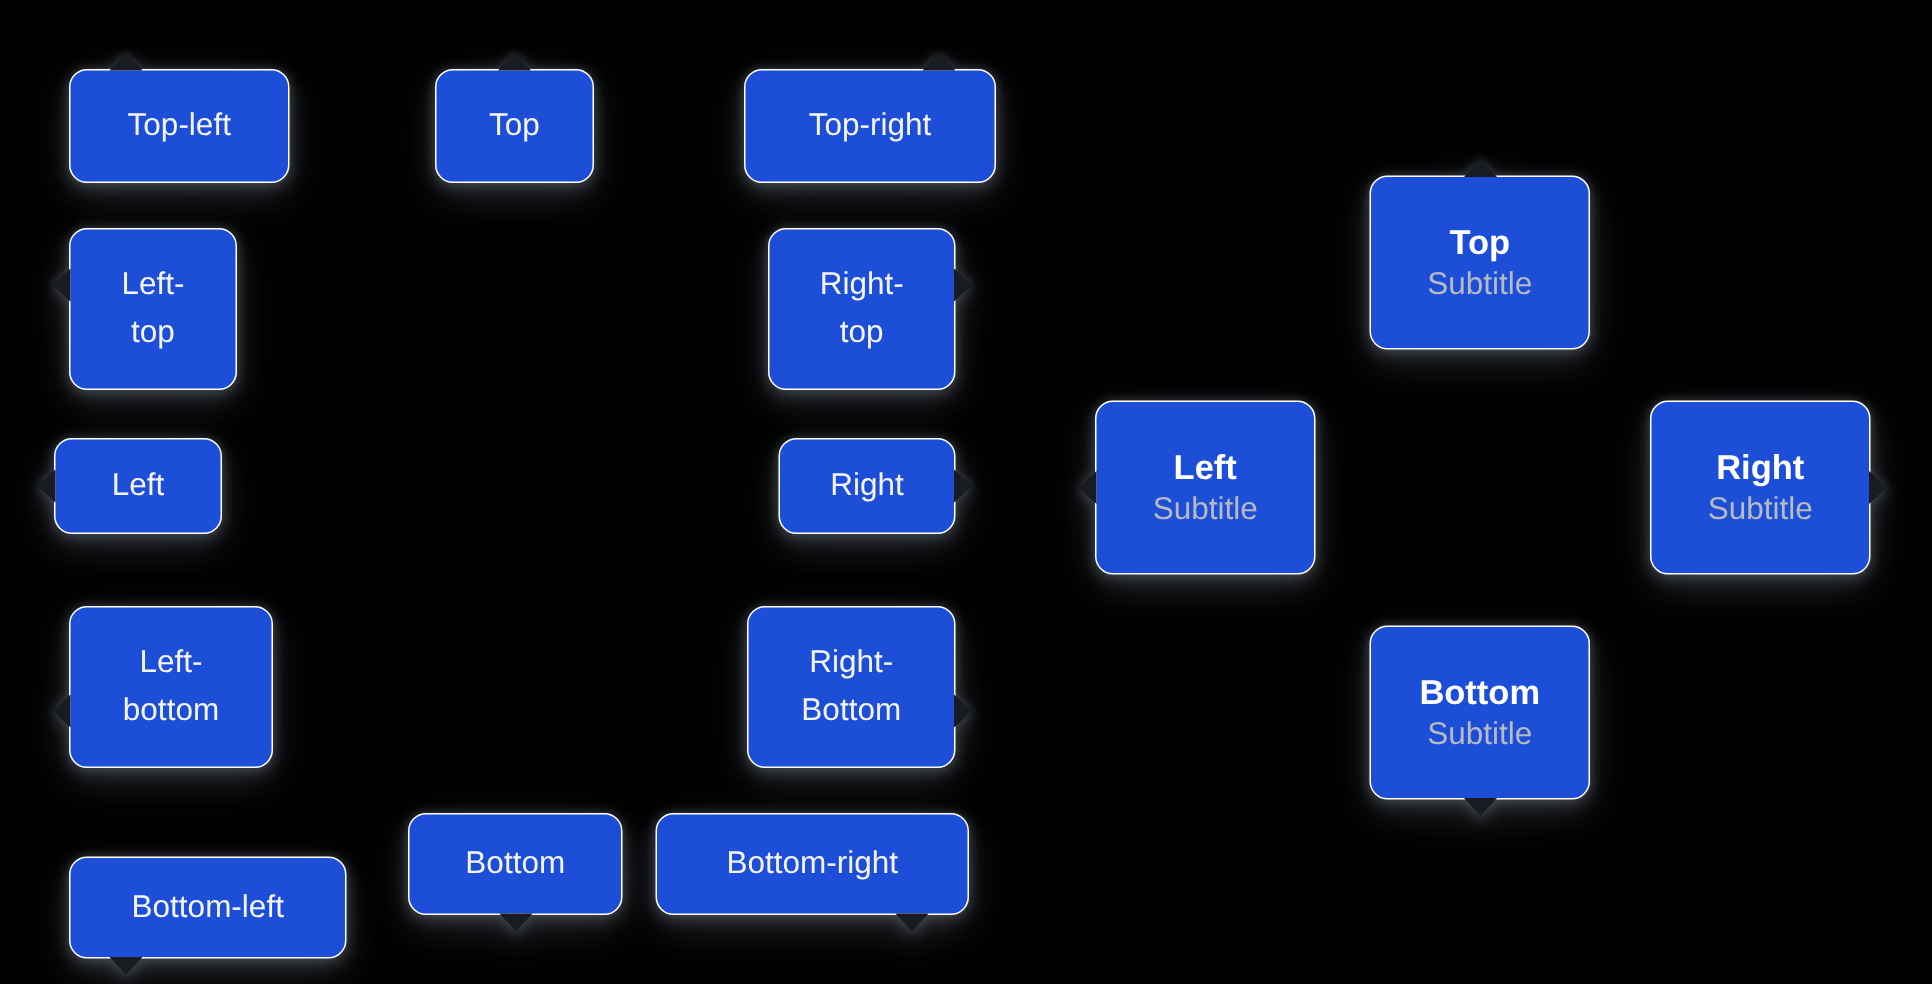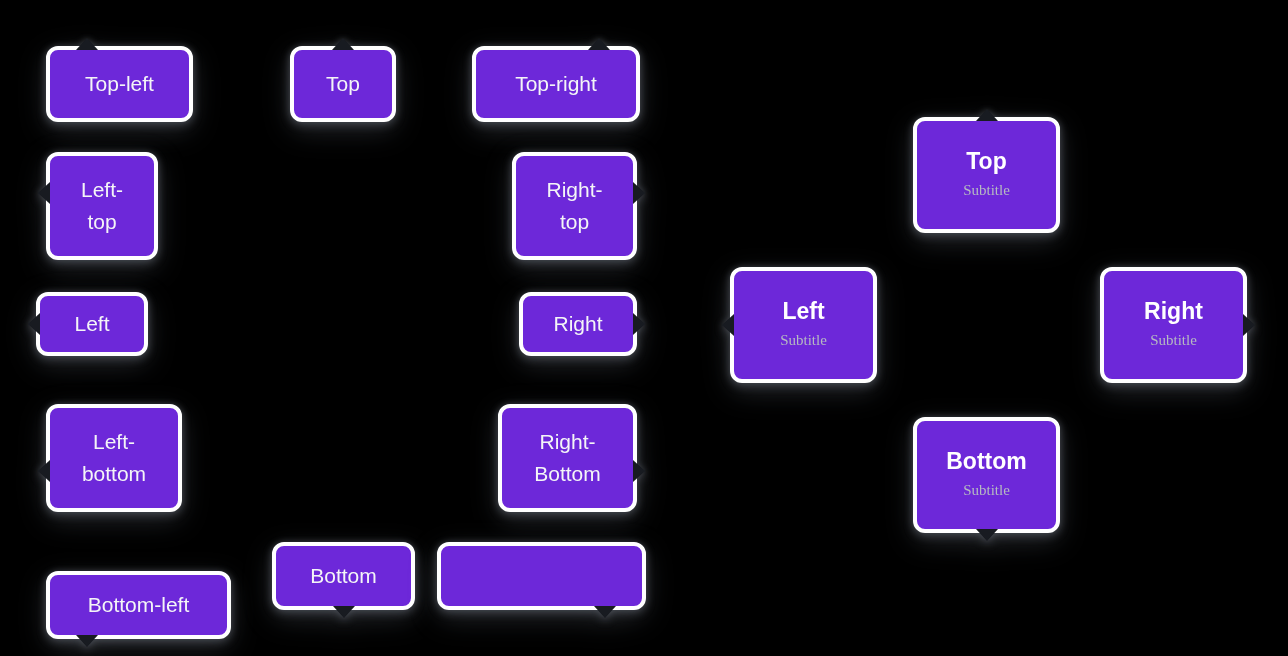--- a/index.html
+++ b/index.html
@@ -19,22 +19,22 @@
     position: relative;
     width: 1288px;
     height: 656px;
     background: #000000;
   }
 
   
   .tip {
     position: absolute;
     box-sizing: border-box;
-    background: #6d28d9;
-    border: 4px solid #ffffff;
+    background: #1d4ed8;
+    border: 1px solid #ffffff;
     border-radius: 12px;
     color: #f4f5f7;
     display: flex;
     flex-direction: column;
     justify-content: center;
     padding: 10px 22px;
     filter: drop-shadow(0 3px 5px rgba(120,126,140,0.30))
             drop-shadow(0 8px 14px rgba(120,126,140,0.22))
             drop-shadow(0 0 3px rgba(140,146,160,0.30));
   }
@@ -54,26 +54,25 @@
     align-items: center;
   }
   .tip.rich .title {
     font-size: 23px;
     line-height: 30px;
     font-weight: 700;
     color: #ffffff;
     text-align: center;
   }
   .tip.rich .subtitle {
-    font-size: 15px;
+    font-size: 21px;
     line-height: 28px;
     font-weight: 400;
     color: #b6bac1;
     text-align: center;
-    font-family: Liberation Serif, serif;
   }
 
   
   .arrow {
     position: absolute;
     width: 0;
     height: 0;
   }
   .arrow.up {
     border-left: 11px solid transparent;
@@ -105,21 +104,21 @@
 
 <div id="stage">
     <div class="tip" style="left: 46px; top: 46px; width: 147px; height: 76px;">
       <div class="label">Top-left</div>
       <span class="arrow up" style="left: 26px;"></span>
     </div>
     <div class="tip" style="left: 290px; top: 46px; width: 106px; height: 76px;">
       <div class="label">Top</div>
       <span class="arrow up" style="left: 50%; margin-left: -11px;"></span>
     </div>
-    <div class="tip" style="left: 472px; top: 46px; width: 168px; height: 76px; align-items: center;">
+    <div class="tip" style="left: 496px; top: 46px; width: 168px; height: 76px; align-items: center;">
       <div class="label">Top-right</div>
       <span class="arrow up" style="right: 26px;"></span>
     </div>
     <div class="tip" style="left: 46px; top: 152px; width: 112px; height: 108px;">
       <div class="label">Left-
 top</div>
       <span class="arrow left" style="top: 26px;"></span>
     </div>
     <div class="tip" style="left: 512px; top: 152px; width: 125px; height: 108px;">
       <div class="label">Right-
@@ -146,20 +145,21 @@
     </div>
     <div class="tip" style="left: 46px; top: 571px; width: 185px; height: 68px;">
       <div class="label">Bottom-left</div>
       <span class="arrow down" style="left: 26px;"></span>
     </div>
     <div class="tip" style="left: 272px; top: 542px; width: 143px; height: 68px;">
       <div class="label">Bottom</div>
       <span class="arrow down" style="left: 50%; margin-left: -11px;"></span>
     </div>
     <div class="tip" style="left: 437px; top: 542px; width: 209px; height: 68px;">
+      <div class="label">Bottom-right</div>
       <span class="arrow down" style="right: 26px;"></span>
     </div>
     <div class="tip rich" style="left: 913px; top: 117px; width: 147px; height: 116px;">
       <div class="title">Top</div>
       <div class="subtitle">Subtitle</div>
       <span class="arrow up" style="left: 50%; margin-left: -11px;"></span>
     </div>
     <div class="tip rich" style="left: 730px; top: 267px; width: 147px; height: 116px;">
       <div class="title">Left</div>
       <div class="subtitle">Subtitle</div>

